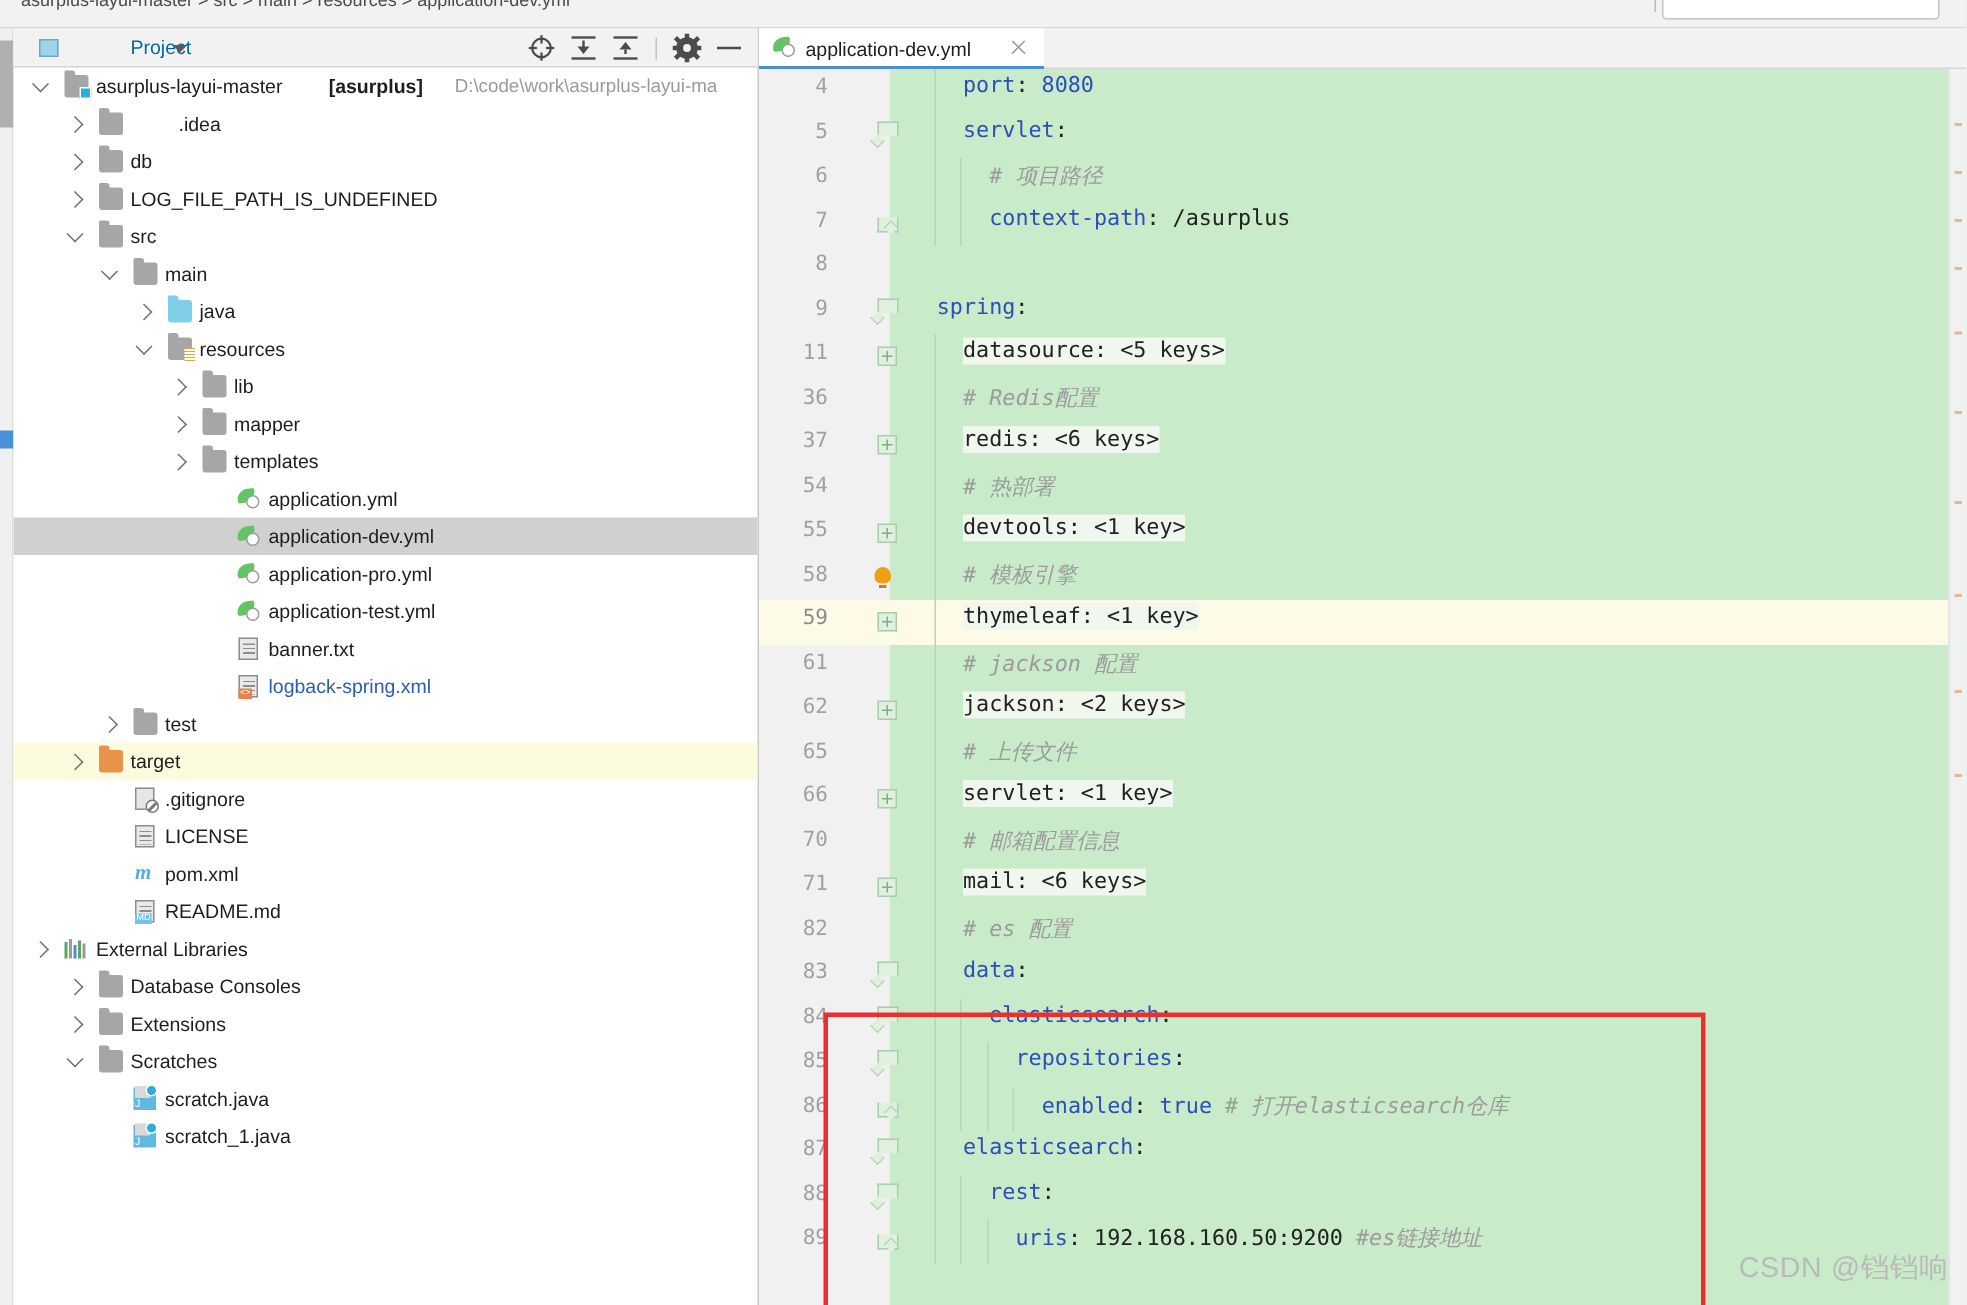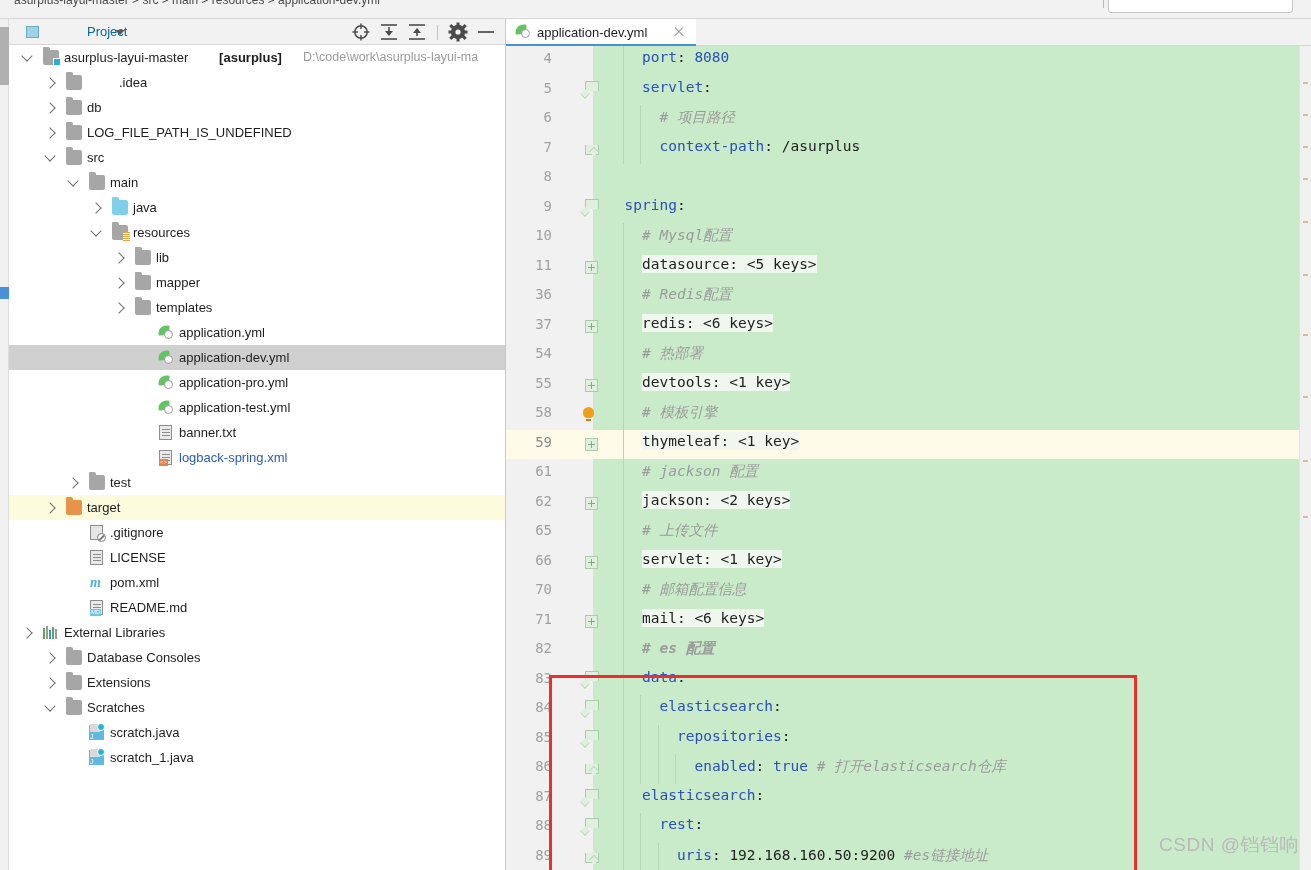--- a/index.html
+++ b/index.html
@@ -552,25 +552,20 @@
           <div class="cline">
             <span class="ln">8</span>
             <span class="code" style="left: 101px;"></span>
           </div>
           <div class="cline">
             <span class="ln">9</span>
             <span class="fold arrowdn"></span>
             <span class="code" style="left: 118.5px;"><span class="t-key">spring</span><span class="t-plain">:</span></span>
           </div>
           <div class="cline">
-            <span class="ln">10</span>
-            <span class="indentguide" style="left: 116.5px;"></span>
-            <span class="code" style="left: 136px;"><span class="t-cmt"># Mysql配置</span></span>
-          </div>
-          <div class="cline">
             <span class="ln">11</span>
             <span class="fold plus"></span>
             <span class="indentguide" style="left: 116.5px;"></span>
             <span class="code" style="left: 136px;"><span class="t-fold">datasource: &lt;5 keys&gt;</span></span>
           </div>
           <div class="cline">
             <span class="ln">36</span>
             <span class="indentguide" style="left: 116.5px;"></span>
             <span class="code" style="left: 136px;"><span class="t-cmt"># Redis配置</span></span>
           </div>
@@ -632,21 +627,21 @@
           </div>
           <div class="cline">
             <span class="ln">71</span>
             <span class="fold plus"></span>
             <span class="indentguide" style="left: 116.5px;"></span>
             <span class="code" style="left: 136px; text-align: right;"><span class="t-fold">mail: &lt;6 keys&gt;</span></span>
           </div>
           <div class="cline">
             <span class="ln">82</span>
             <span class="indentguide" style="left: 116.5px;"></span>
-            <span class="code" style="left: 136px; font-weight: bold;"><span class="t-cmt"># es 配置</span></span>
+            <span class="code" style="left: 136px;"><span class="t-cmt"># es 配置</span></span>
           </div>
           <div class="cline">
             <span class="ln">83</span>
             <span class="fold arrowdn"></span>
             <span class="indentguide" style="left: 116.5px;"></span>
             <span class="code" style="left: 136px;"><span class="t-key">data</span><span class="t-plain">:</span></span>
           </div>
           <div class="cline">
             <span class="ln">84</span>
             <span class="fold arrowdn"></span>

